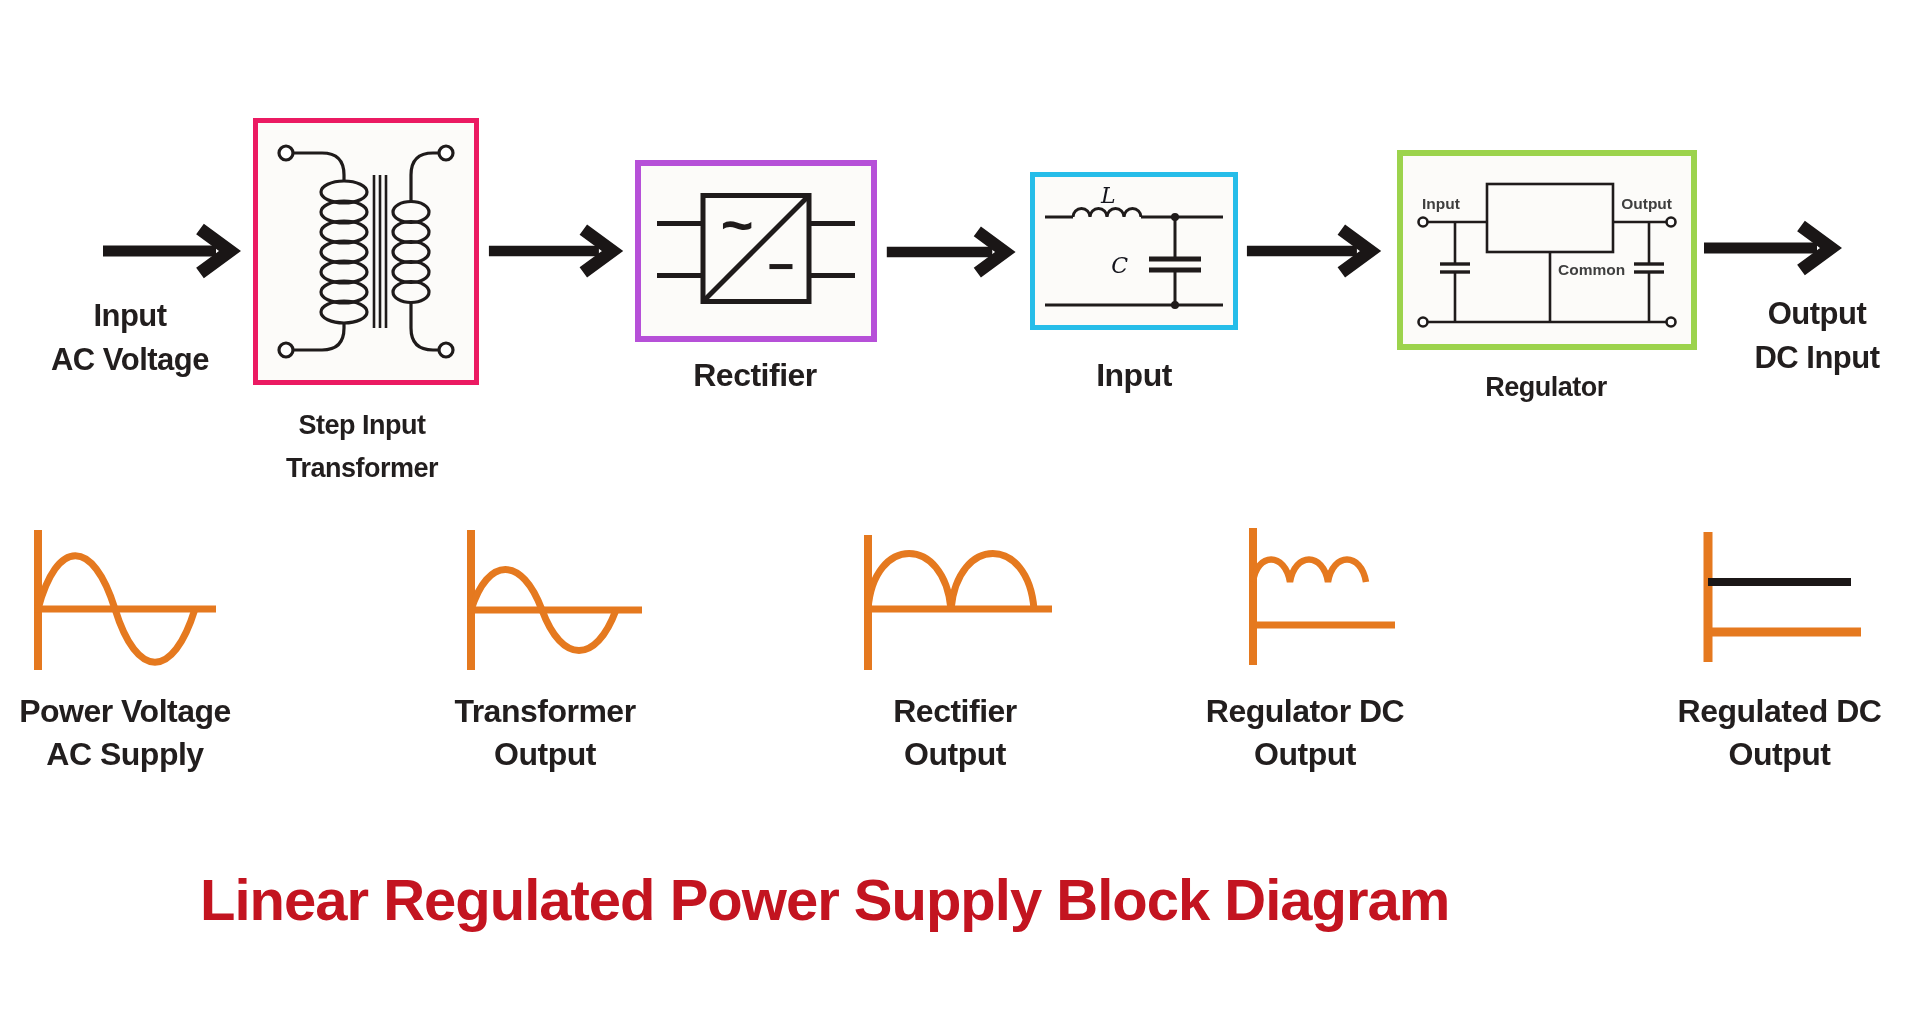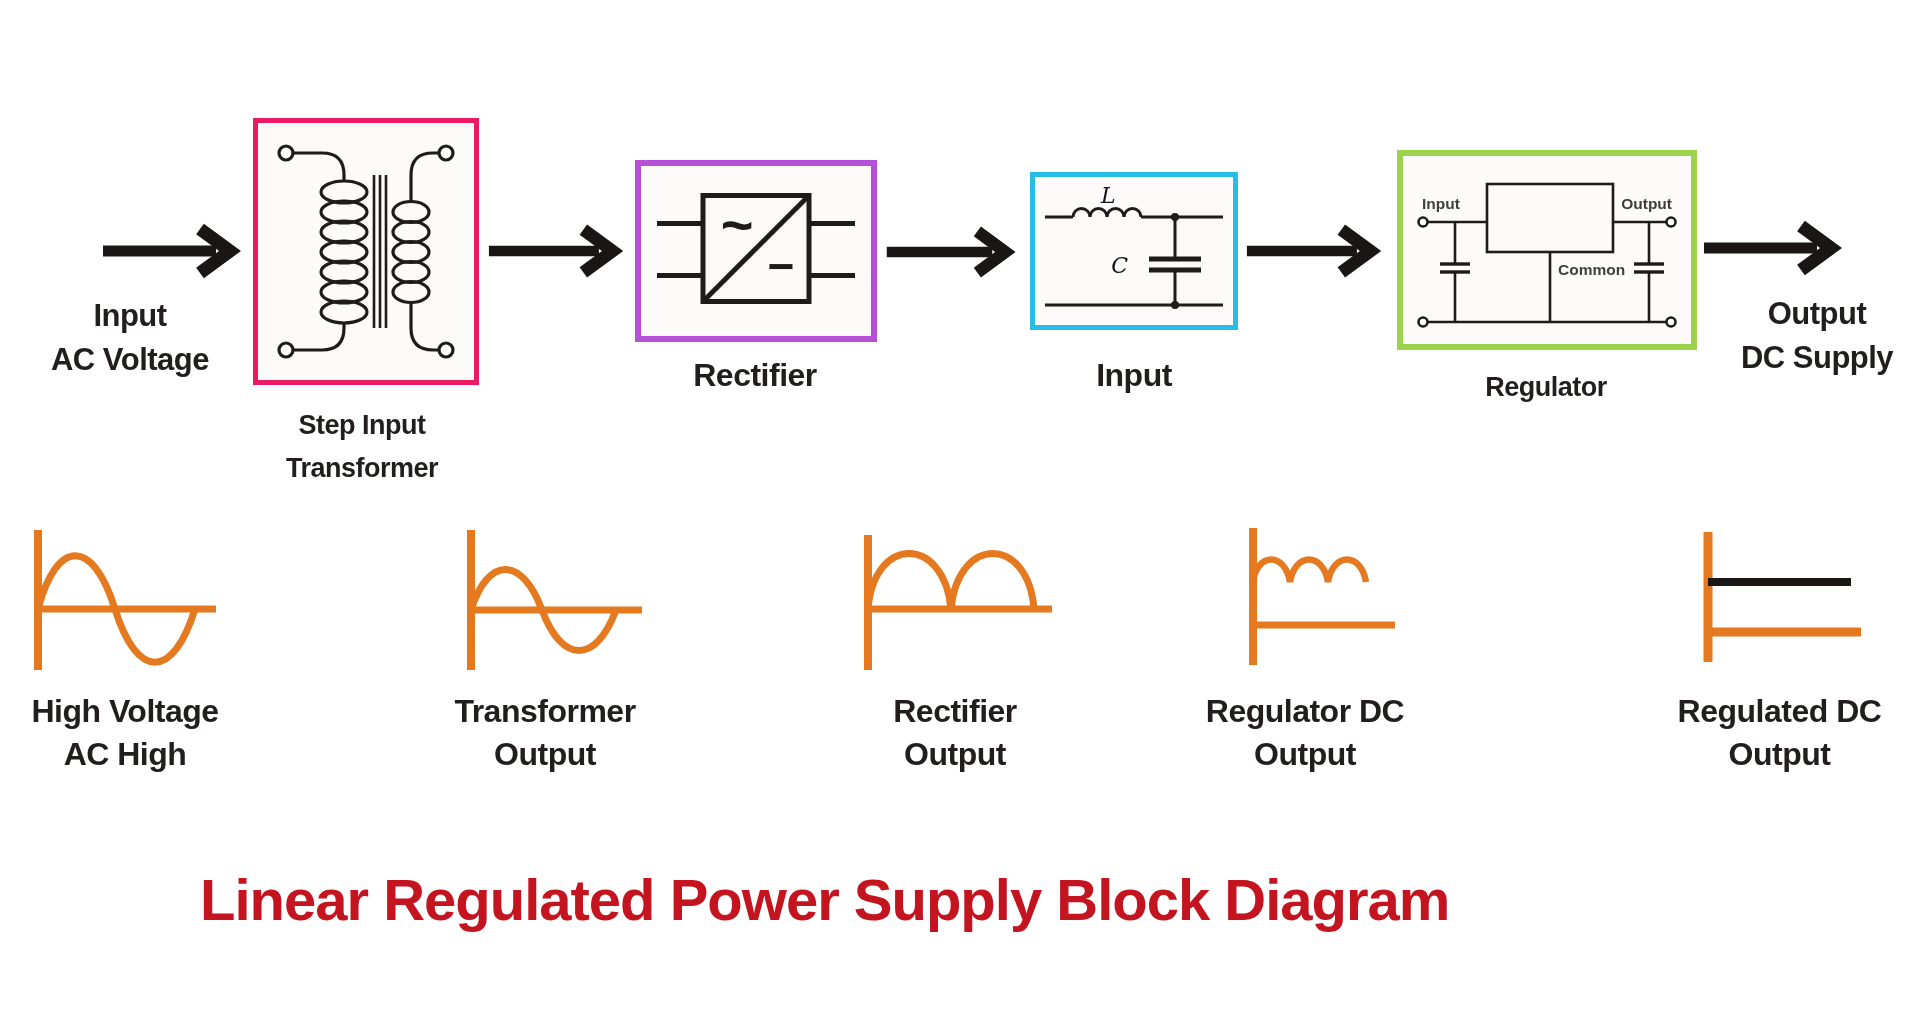--- a/index.html
+++ b/index.html
@@ -176,31 +176,31 @@
   </div>
   <div class="abs lbl lbl-big" style="left:1446px;top:366px;width:200px;">Regulator</div>
 
   <svg class="abs arrow" style="left:1700px;top:219px;" width="152" height="58" viewBox="0 0 150 58">
     <path d="M3,29 H116" stroke-width="11"></path>
     <path d="M100,7 L130,29 L100,51" stroke-width="13"></path>
   </svg>
 
   <div class="abs lbl io-lbl" style="left:1717px;top:292px;width:200px;">
     <div>Output</div>
-    <div>DC Supply</div>
+    <div>DC Input</div>
   </div>
 
   <svg class="abs wave" style="left:25px;top:524px;" width="200" height="150" viewBox="0 0 200 150">
     <path d="M13,6 V146" stroke-width="8"></path>
     <path d="M9,85 H191" stroke-width="7"></path>
     <path d="M13,85 C32,14 68,14 90,85 C112,156 148,156 170,85" stroke-width="7"></path>
   </svg>
   <div class="abs lbl" style="left:5px;top:690px;width:240px;">
-    <div>High Voltage</div>
-    <div>AC High</div>
+    <div>Power Voltage</div>
+    <div>AC Supply</div>
   </div>
 
   <svg class="abs wave" style="left:460px;top:526px;" width="190" height="148" viewBox="0 0 190 148">
     <path d="M11,4 V144" stroke-width="8"></path>
     <path d="M7,84 H182" stroke-width="7"></path>
     <path d="M11,84 C28,30 62,30 82,84 C102,138 136,138 156,84" stroke-width="7"></path>
   </svg>
   <div class="abs lbl" style="left:435px;top:690px;width:220px;">
     <div>Transformer</div>
     <div>Output</div>

